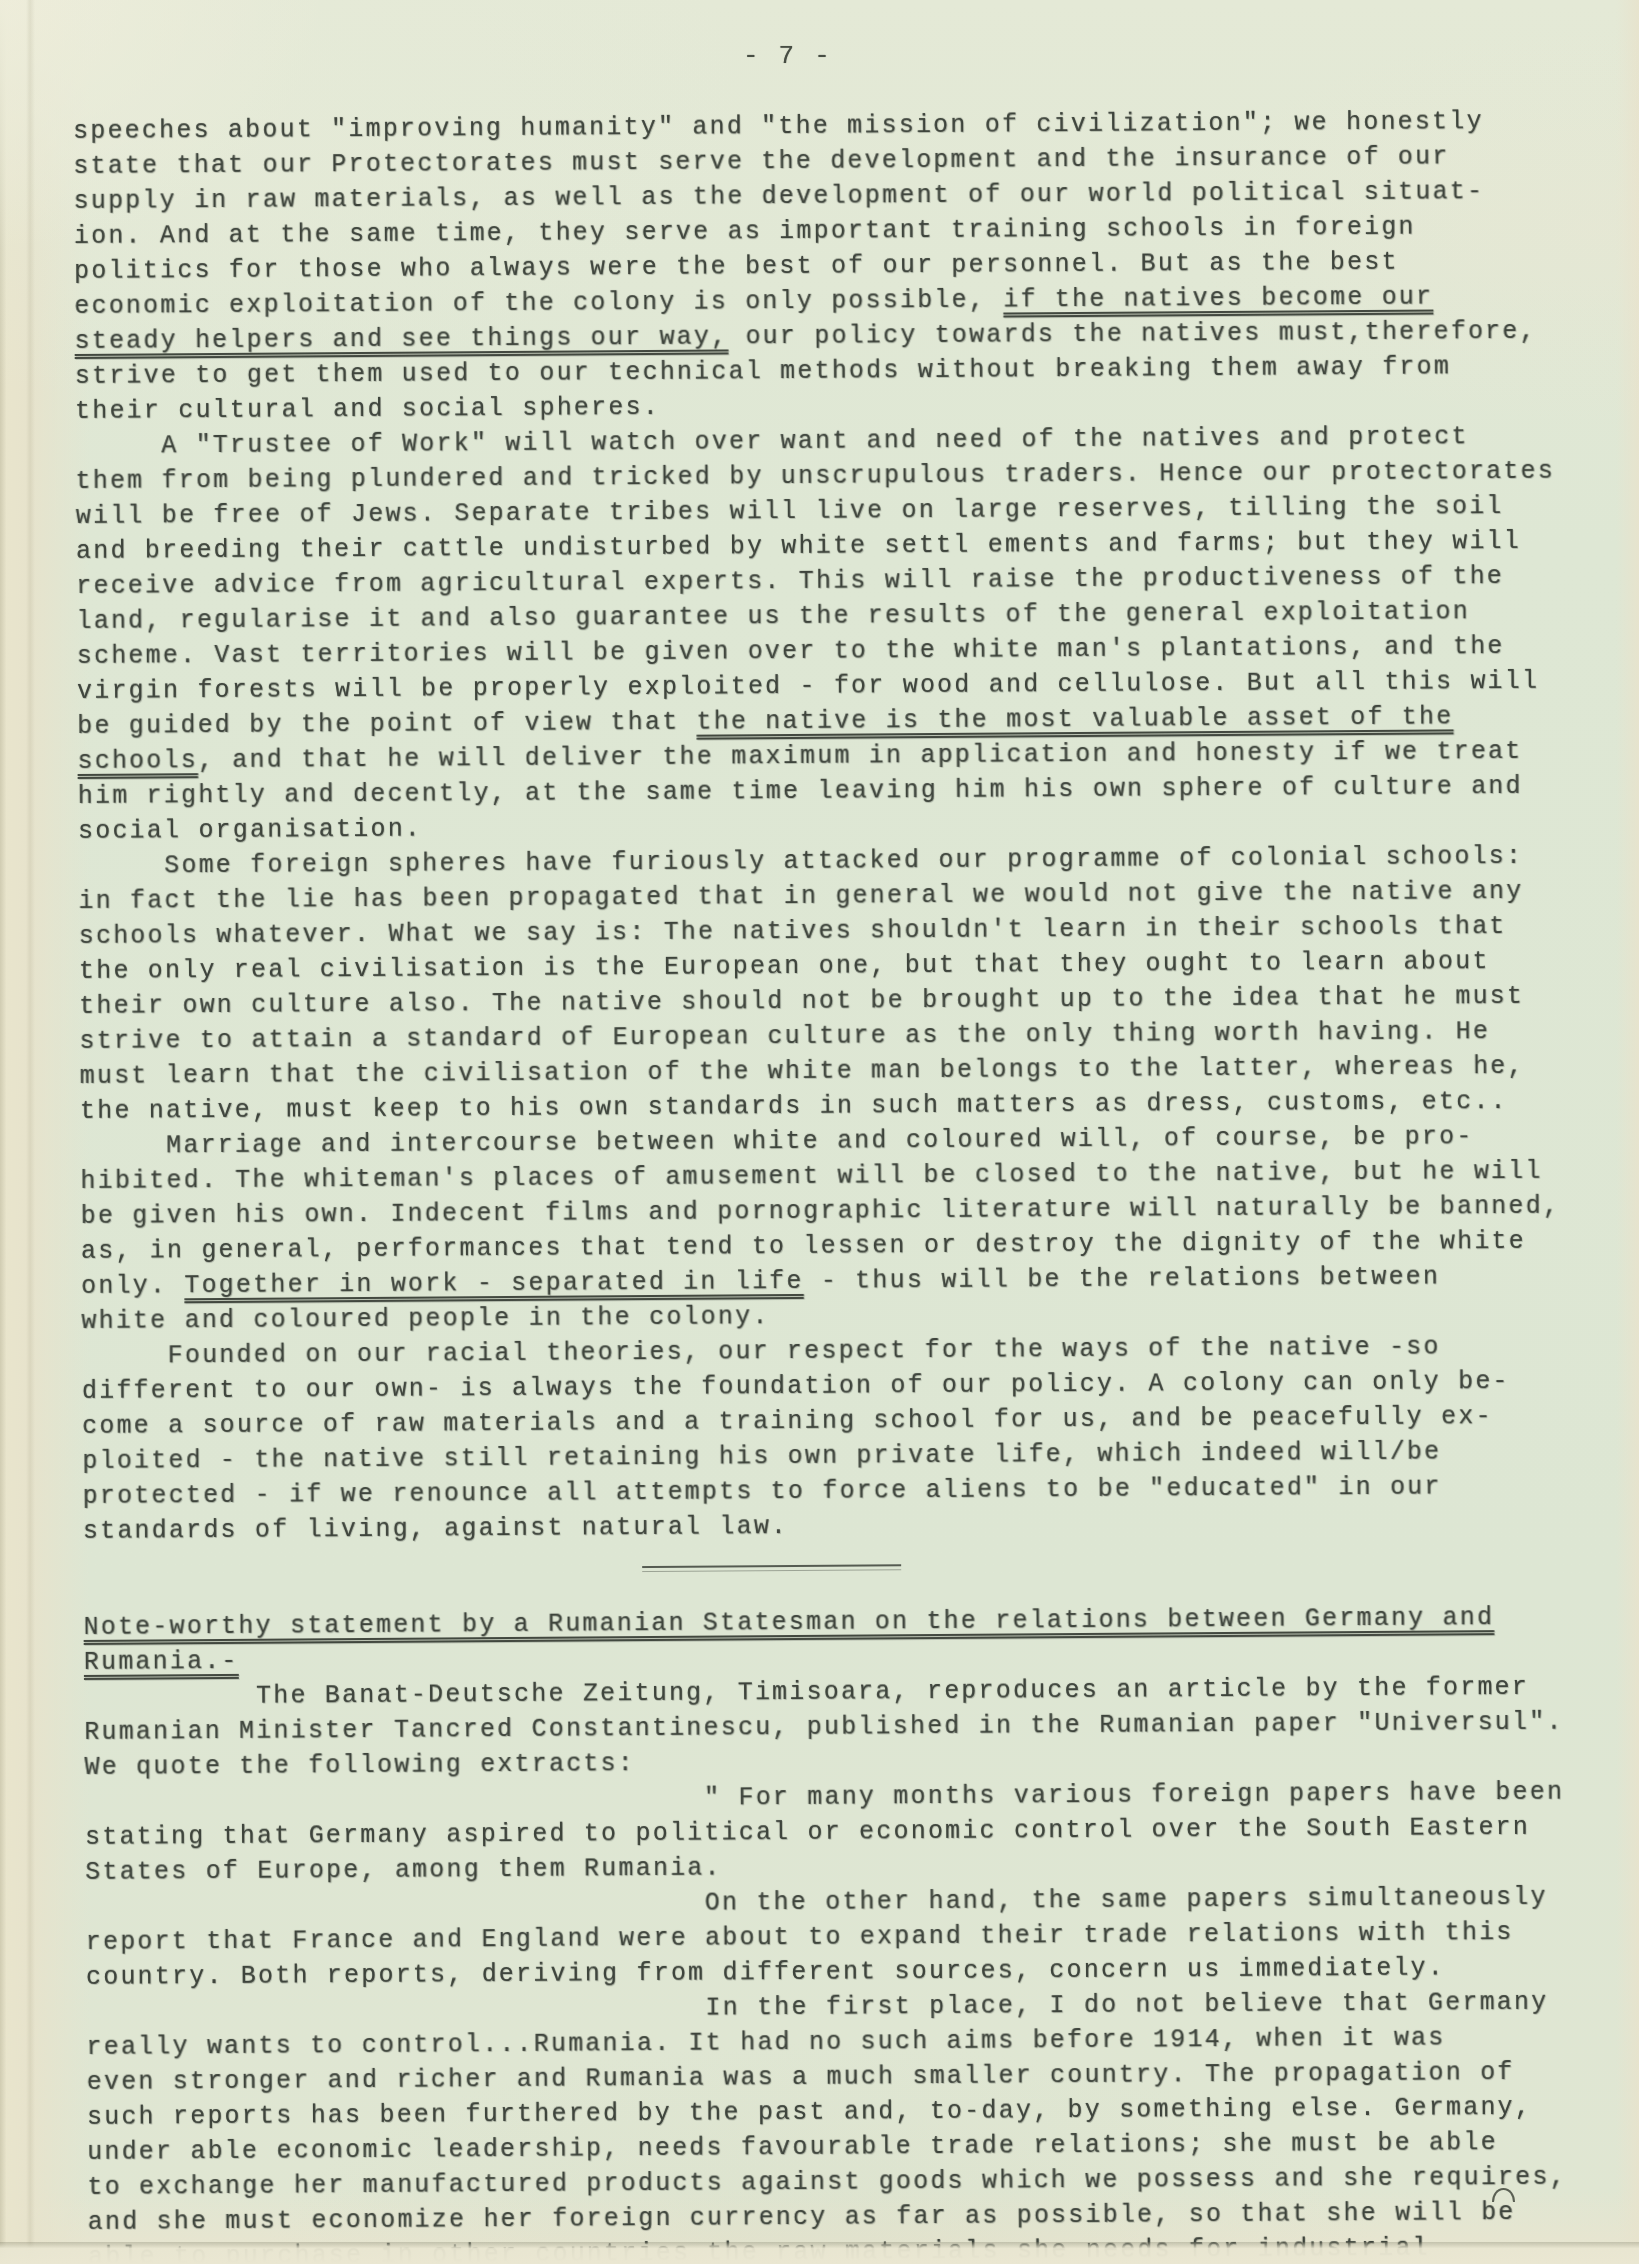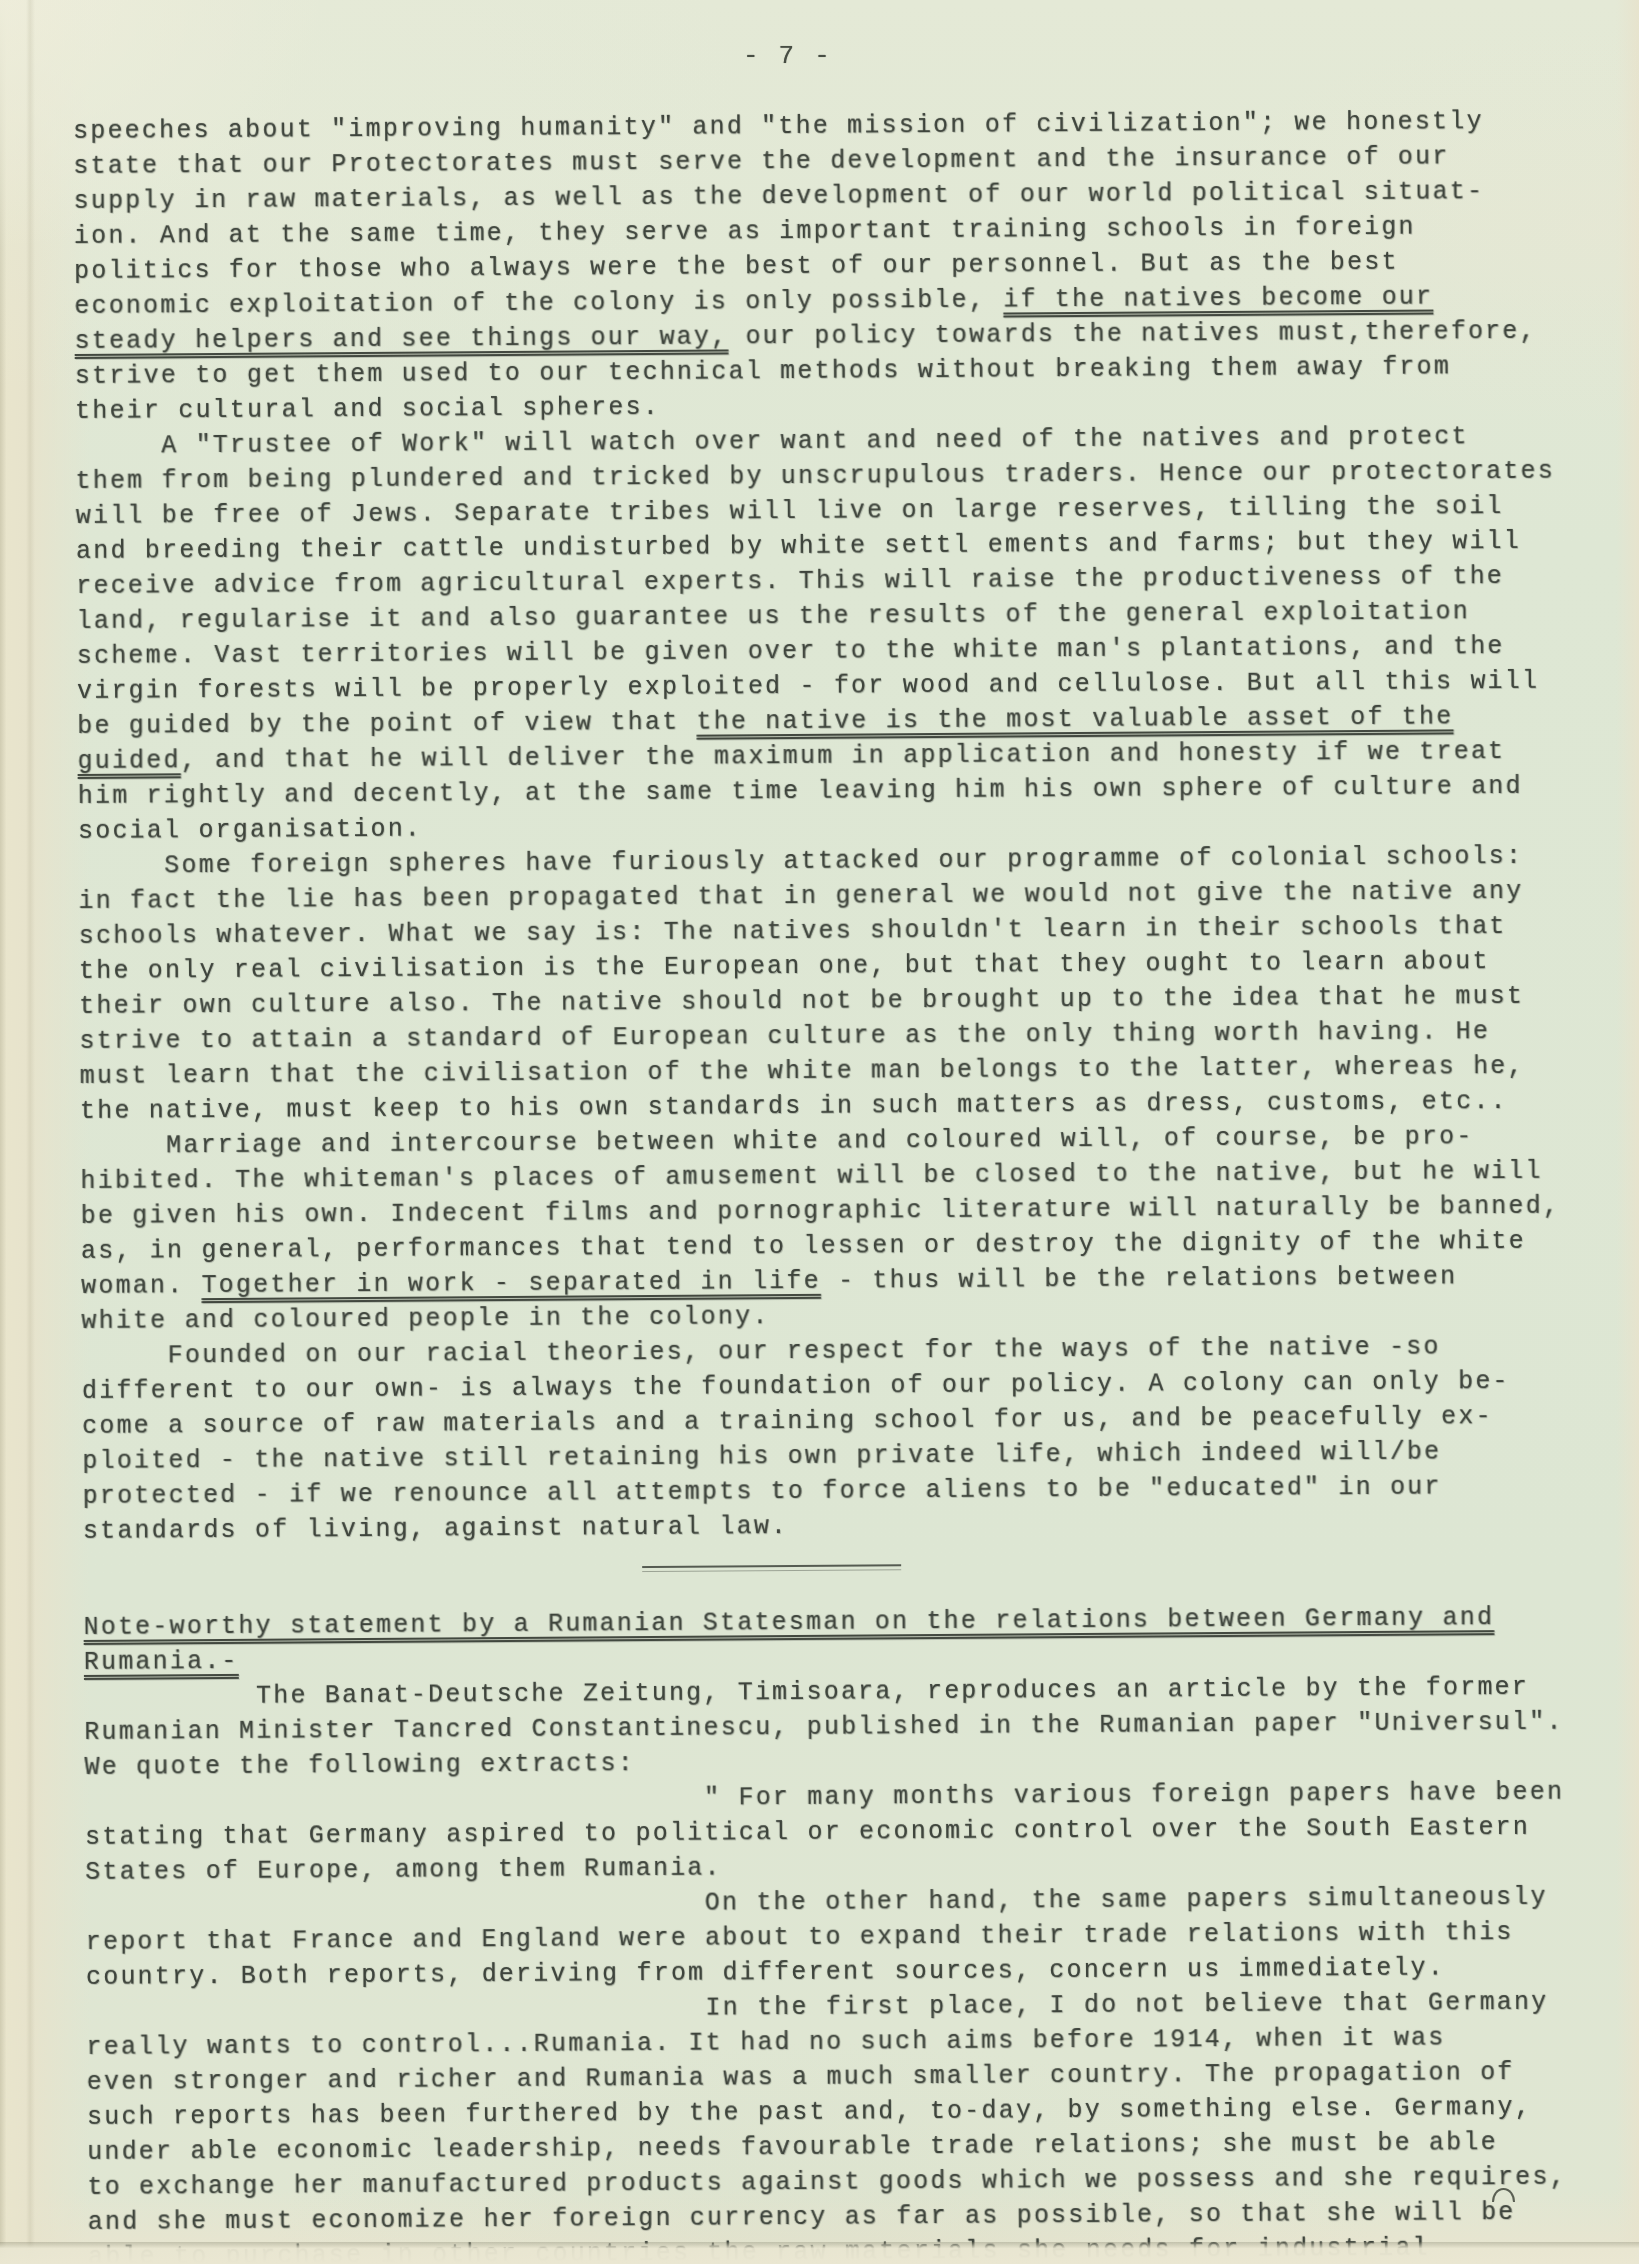--- a/index.html
+++ b/index.html
@@ -90,40 +90,40 @@
       <div>
         <div class="line">     <span>A "Trustee of Work" will watch over want and need of the natives and protect</span></div>
         <div class="line"><span>them from being plundered and tricked by unscrupulous traders. Hence our protectorates</span></div>
         <div class="line"><span>will be free of Jews. Separate tribes will live on large reserves, tilling the soil</span></div>
         <div class="line"><span>and breeding their cattle undisturbed by white settl ements and farms; but they will</span></div>
         <div class="line"><span>receive advice from agricultural experts. This will raise the productiveness of the</span></div>
         <div class="line"><span>land, regularise it and also guarantee us the results of the general exploitation</span></div>
         <div class="line"><span>scheme. Vast territories will be given over to the white man's plantations, and the</span></div>
         <div class="line"><span>virgin forests will be properly exploited - for wood and cellulose. But all this will</span></div>
         <div class="line"><span>be guided by the point of view that </span><span class="u">the native is the most valuable asset of the</span></div>
-        <div class="line"><span class="u">guided</span><span>, and that he will deliver the maximum in application and honesty if we treat</span></div>
+        <div class="line"><span class="u">schools</span><span>, and that he will deliver the maximum in application and honesty if we treat</span></div>
         <div class="line"><span>him rightly and decently, at the same time leaving him his own sphere of culture and</span></div>
         <div class="line"><span>social organisation.</span></div>
       </div>
       <div>
         <div class="line">     <span>Some foreign spheres have furiously attacked our programme of colonial schools:</span></div>
         <div class="line"><span>in fact the lie has been propagated that in general we would not give the native any</span></div>
         <div class="line"><span>schools whatever. What we say is: The natives shouldn't learn in their schools that</span></div>
         <div class="line"><span>the only real civilisation is the European one, but that they ought to learn about</span></div>
         <div class="line"><span>their own culture also. The native should not be brought up to the idea that he must</span></div>
         <div class="line"><span>strive to attain a standard of European culture as the only thing worth having. He</span></div>
         <div class="line"><span>must learn that the civilisation of the white man belongs to the latter, whereas he,</span></div>
         <div class="line"><span>the native, must keep to his own standards in such matters as dress, customs, etc..</span></div>
       </div>
       <div>
         <div class="line">     <span>Marriage and intercourse between white and coloured will, of course, be pro-</span></div>
         <div class="line"><span>hibited. The whiteman's places of amusement will be closed to the native, but he will</span></div>
         <div class="line"><span>be given his own. Indecent films and pornographic literature will naturally be banned,</span></div>
         <div class="line"><span>as, in general, performances that tend to lessen or destroy the dignity of the white</span></div>
-        <div class="line"><span>woman. </span><span class="u">Together in work - separated in life</span><span> - thus will be the relations between</span></div>
+        <div class="line"><span>only. </span><span class="u">Together in work - separated in life</span><span> - thus will be the relations between</span></div>
         <div class="line"><span>white and coloured people in the colony.</span></div>
       </div>
       <div>
         <div class="line">     <span>Founded on our racial theories, our respect for the ways of the native -so</span></div>
         <div class="line"><span>different to our own- is always the foundation of our policy. A colony can only be-</span></div>
         <div class="line"><span>come a source of raw materials and a training school for us, and be peacefully ex-</span></div>
         <div class="line"><span>ploited - the native still retaining his own private life, which indeed will/be</span></div>
         <div class="line"><span>protected - if we renounce all attempts to force aliens to be "educated" in our</span></div>
         <div class="line"><span>standards of living, against natural law.</span></div>
       </div>

